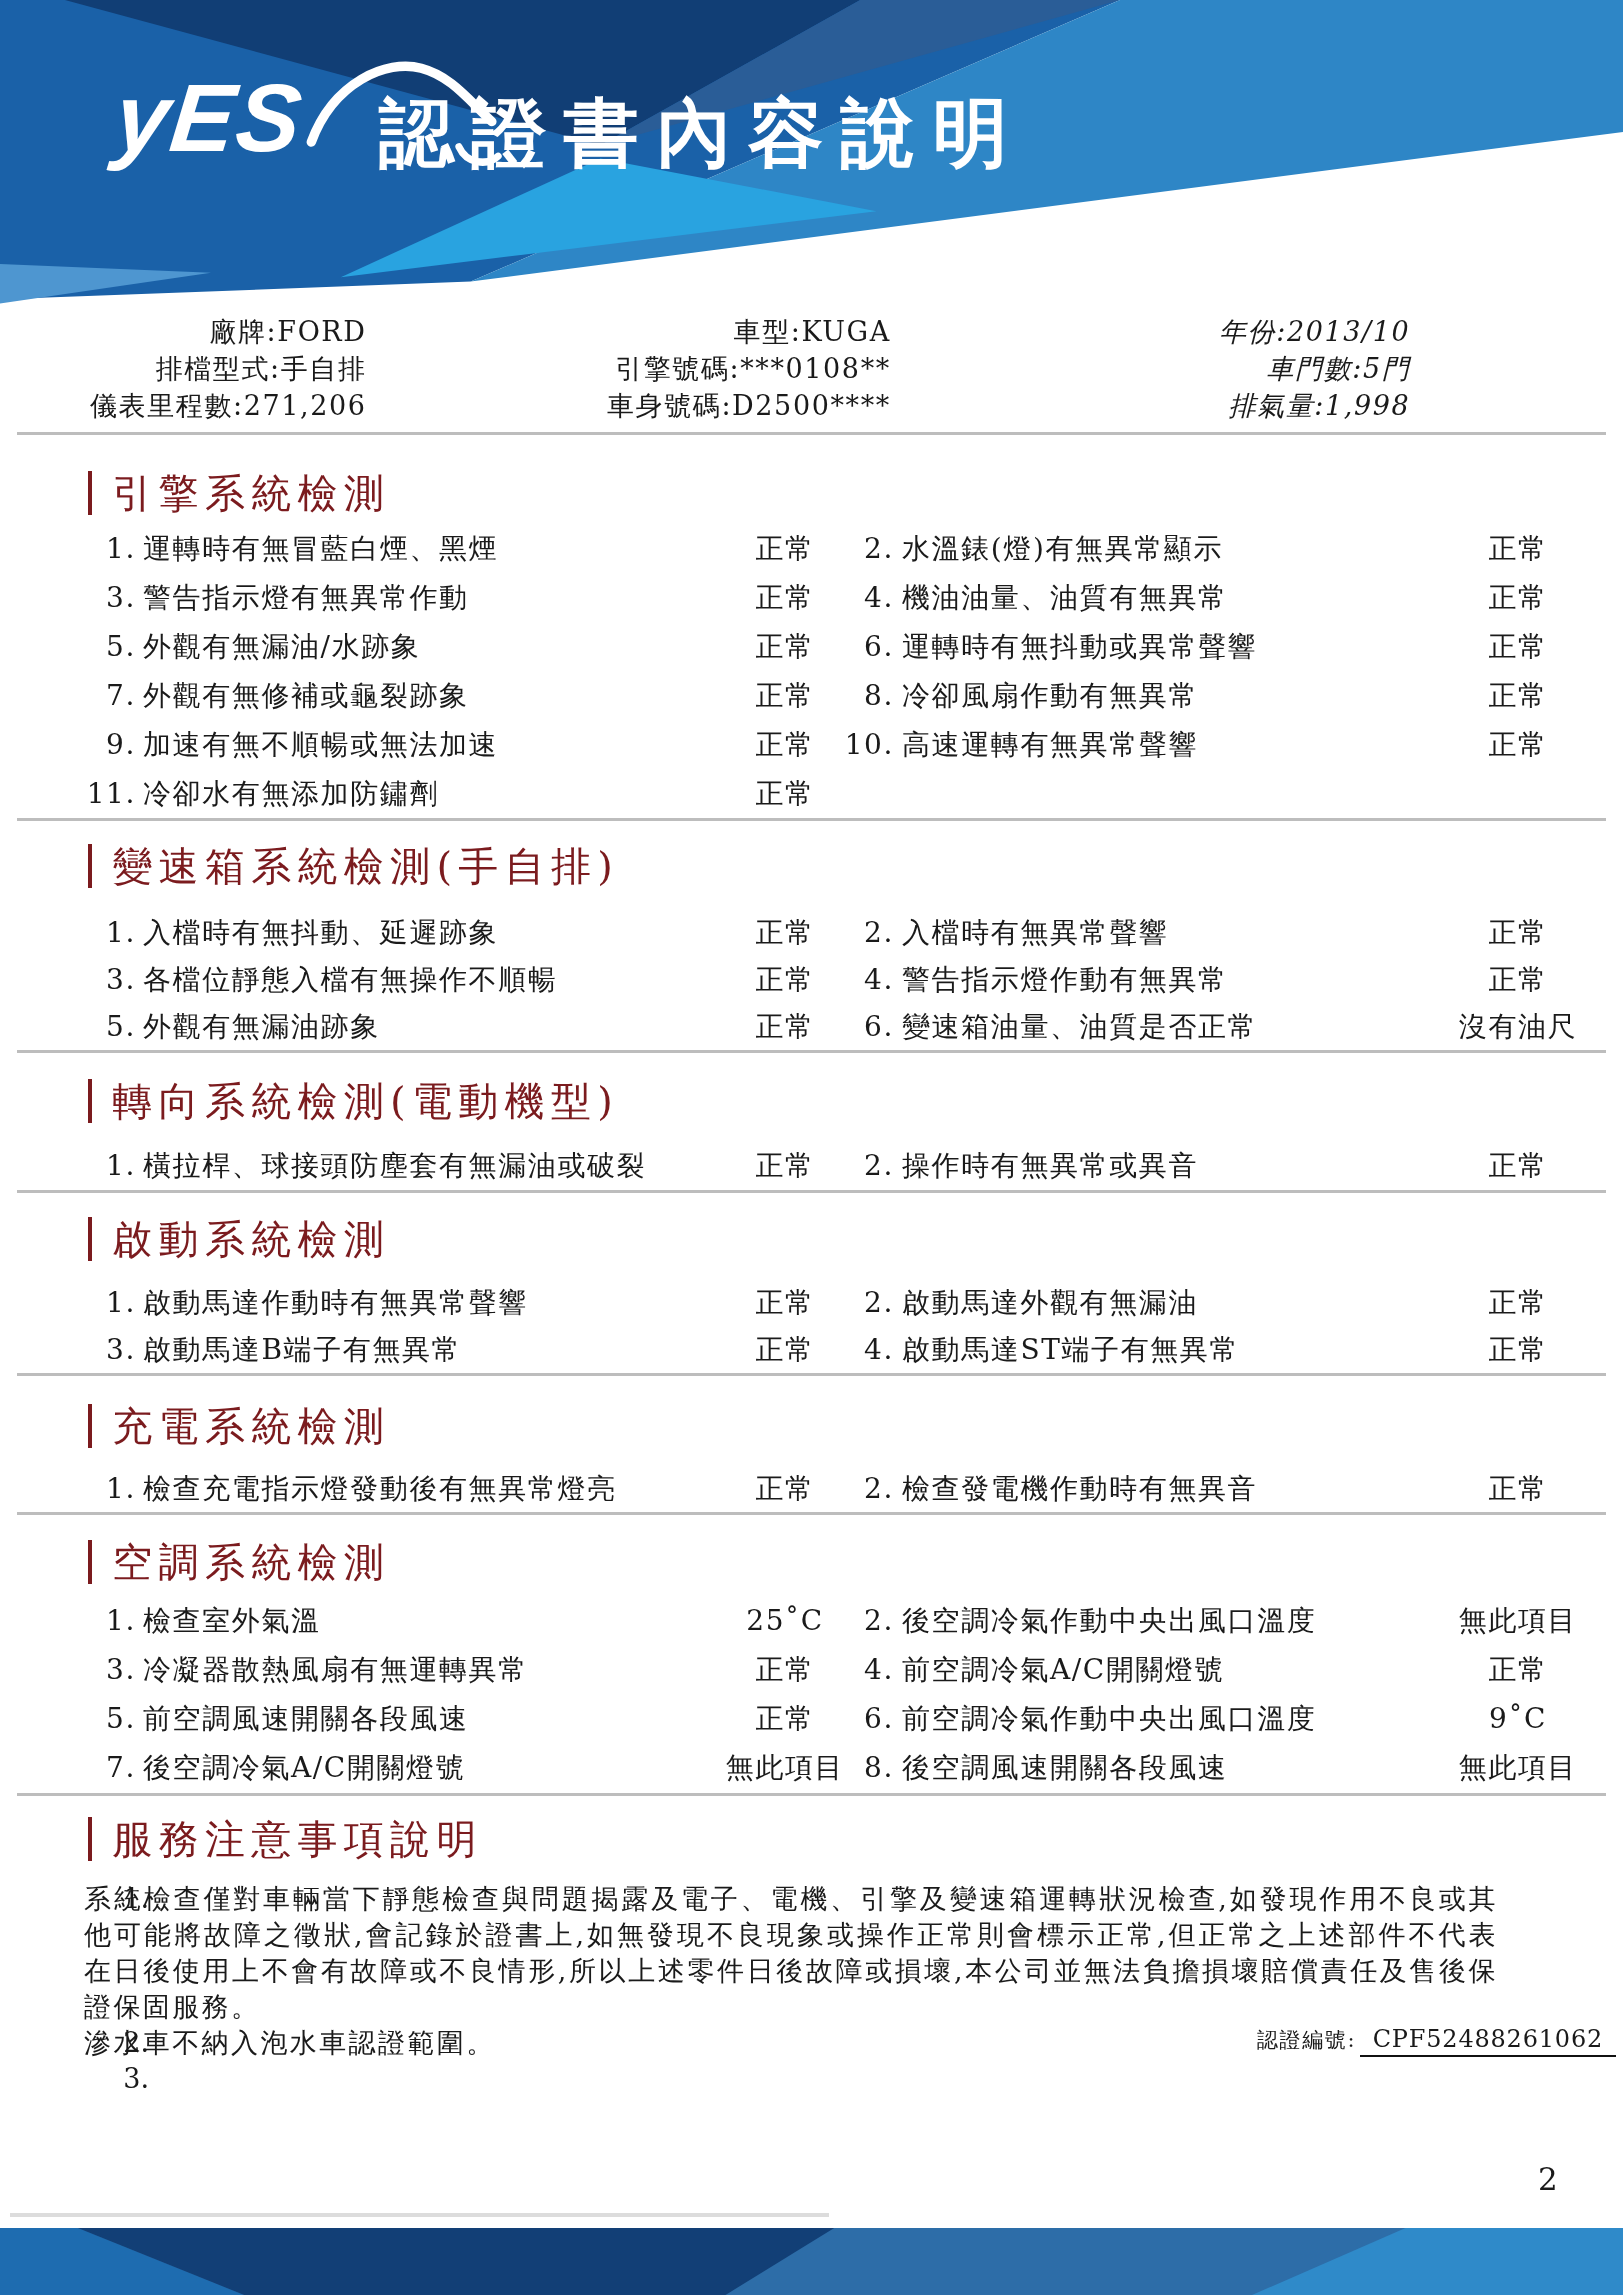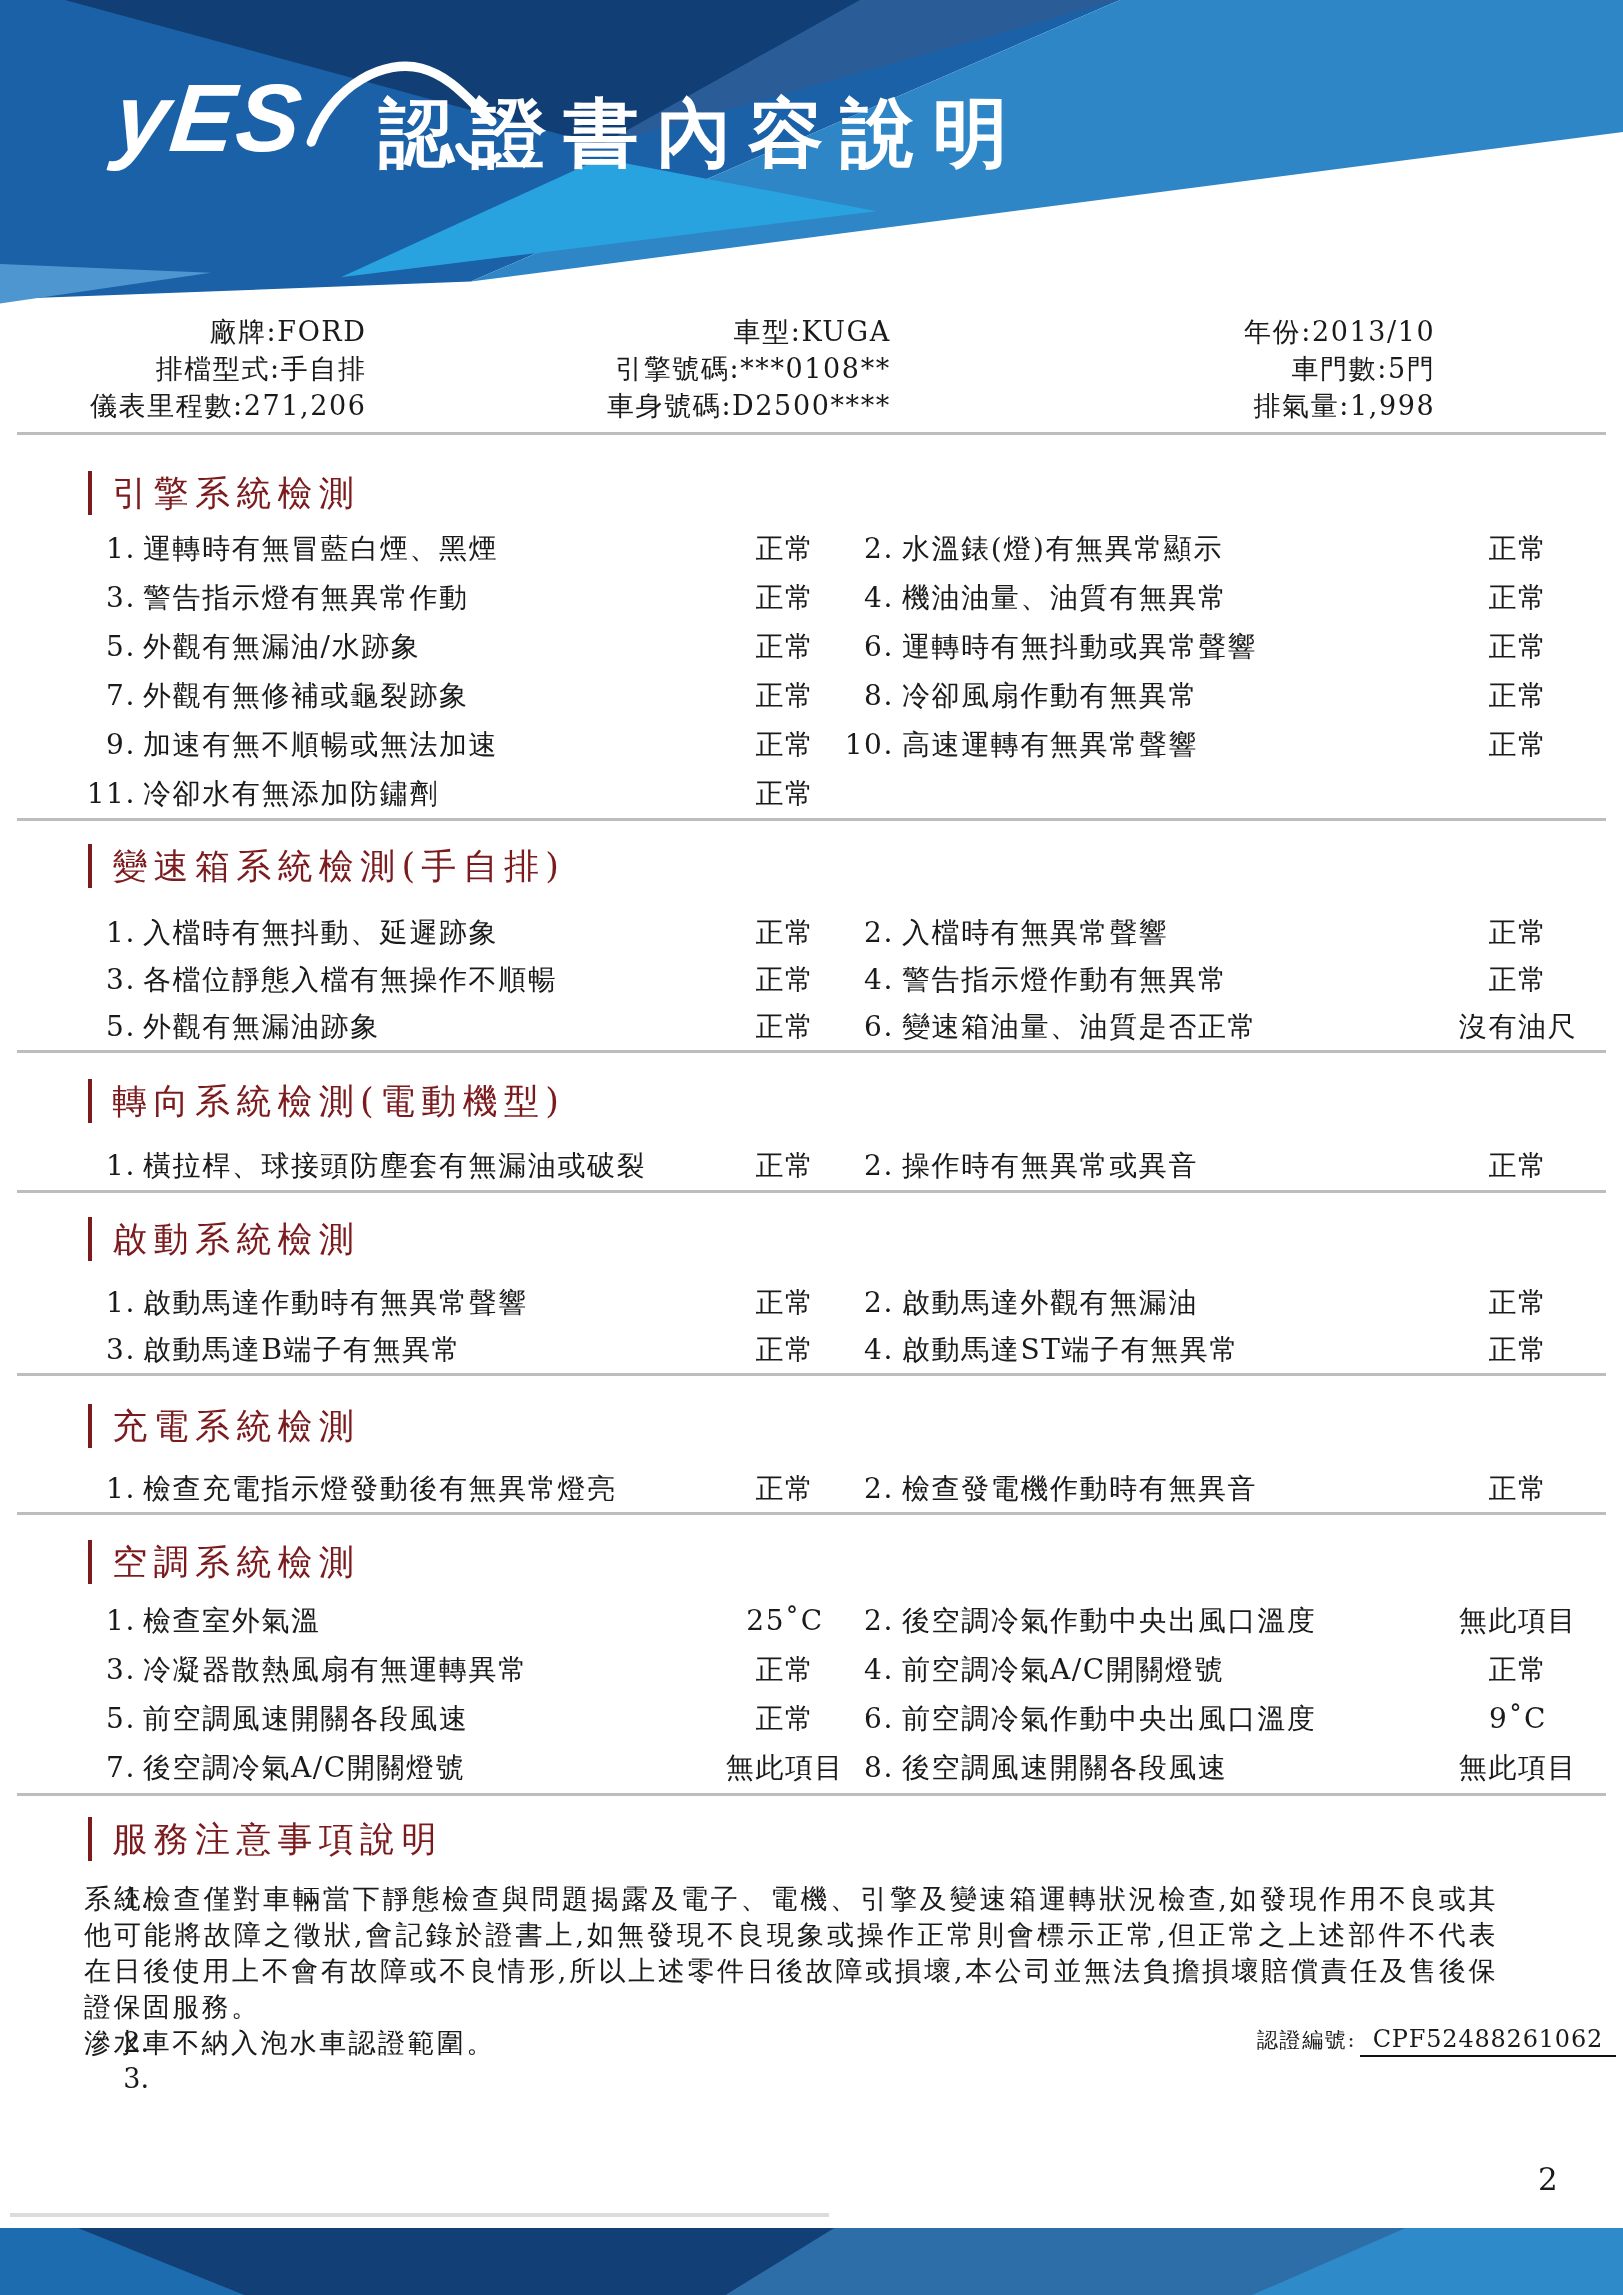--- a/index.html
+++ b/index.html
@@ -29,21 +29,21 @@
   .vinfo{position:absolute;top:313px;left:0;width:1623px;height:118px;}
   .vcol{position:absolute;top:0;text-align:right;}
   .vrow{height:37px;line-height:37px;font-size:27px;letter-spacing:1.6px;white-space:nowrap;}
 
   .divider{position:absolute;left:17.3px;width:1589px;height:3.1px;background:var(--divider);}
 
   
   .section{position:absolute;left:0;width:1623px;}
   .sec-title{position:absolute;left:88px;top:0;display:flex;align-items:center;}
   .sec-bar{width:3.9px;height:44px;background:var(--section_title);margin-right:20.4px;}
-  .sec-txt{font-size:35px;line-height:46px;letter-spacing:6.3px;color:var(--section_title);white-space:nowrap;}
+  .sec-txt{font-size:40px;line-height:46px;letter-spacing:6.3px;color:var(--section_title);white-space:nowrap;}
 
   .rows{position:absolute;left:0;width:1623px;}
   .irow{position:relative;font-size:28px;letter-spacing:1.6px;}
   .irow span{position:absolute;top:0;white-space:nowrap;}
   .no.l {left:79px;width:57px;text-align:right;}
   .lab.l{left:143px;}
   .res.l{left:691px;width:188px;text-align:center;}
   .no.r {left:837px;width:57px;text-align:right;}
   .lab.r{left:902px;}
   .res.r{left:1424px;width:188px;text-align:center;}
@@ -96,21 +96,21 @@
       <div class="vcol" style="left: 90px;">
         <div class="vrow">廠牌:FORD</div>
         <div class="vrow">排檔型式:手自排</div>
         <div class="vrow">儀表里程數:271,206</div>
       </div>
       <div class="vcol" style="left: 607px;">
         <div class="vrow">車型:KUGA</div>
         <div class="vrow">引擎號碼:***0108**</div>
         <div class="vrow">車身號碼:D2500****</div>
       </div>
-      <div class="vcol" style="left: 1244px;">
+      <div class="vcol" style="left: 1219px; font-style: italic;">
         <div class="vrow">年份:2013/10</div>
         <div class="vrow">車門數:5門</div>
         <div class="vrow">排氣量:1,998</div>
       </div>
     </div>
   <div class="divider" style="top:432px"></div>
 
   <div id="sections-host">
       <div class="section" style="top: 470px;">
         <div class="sec-title">

